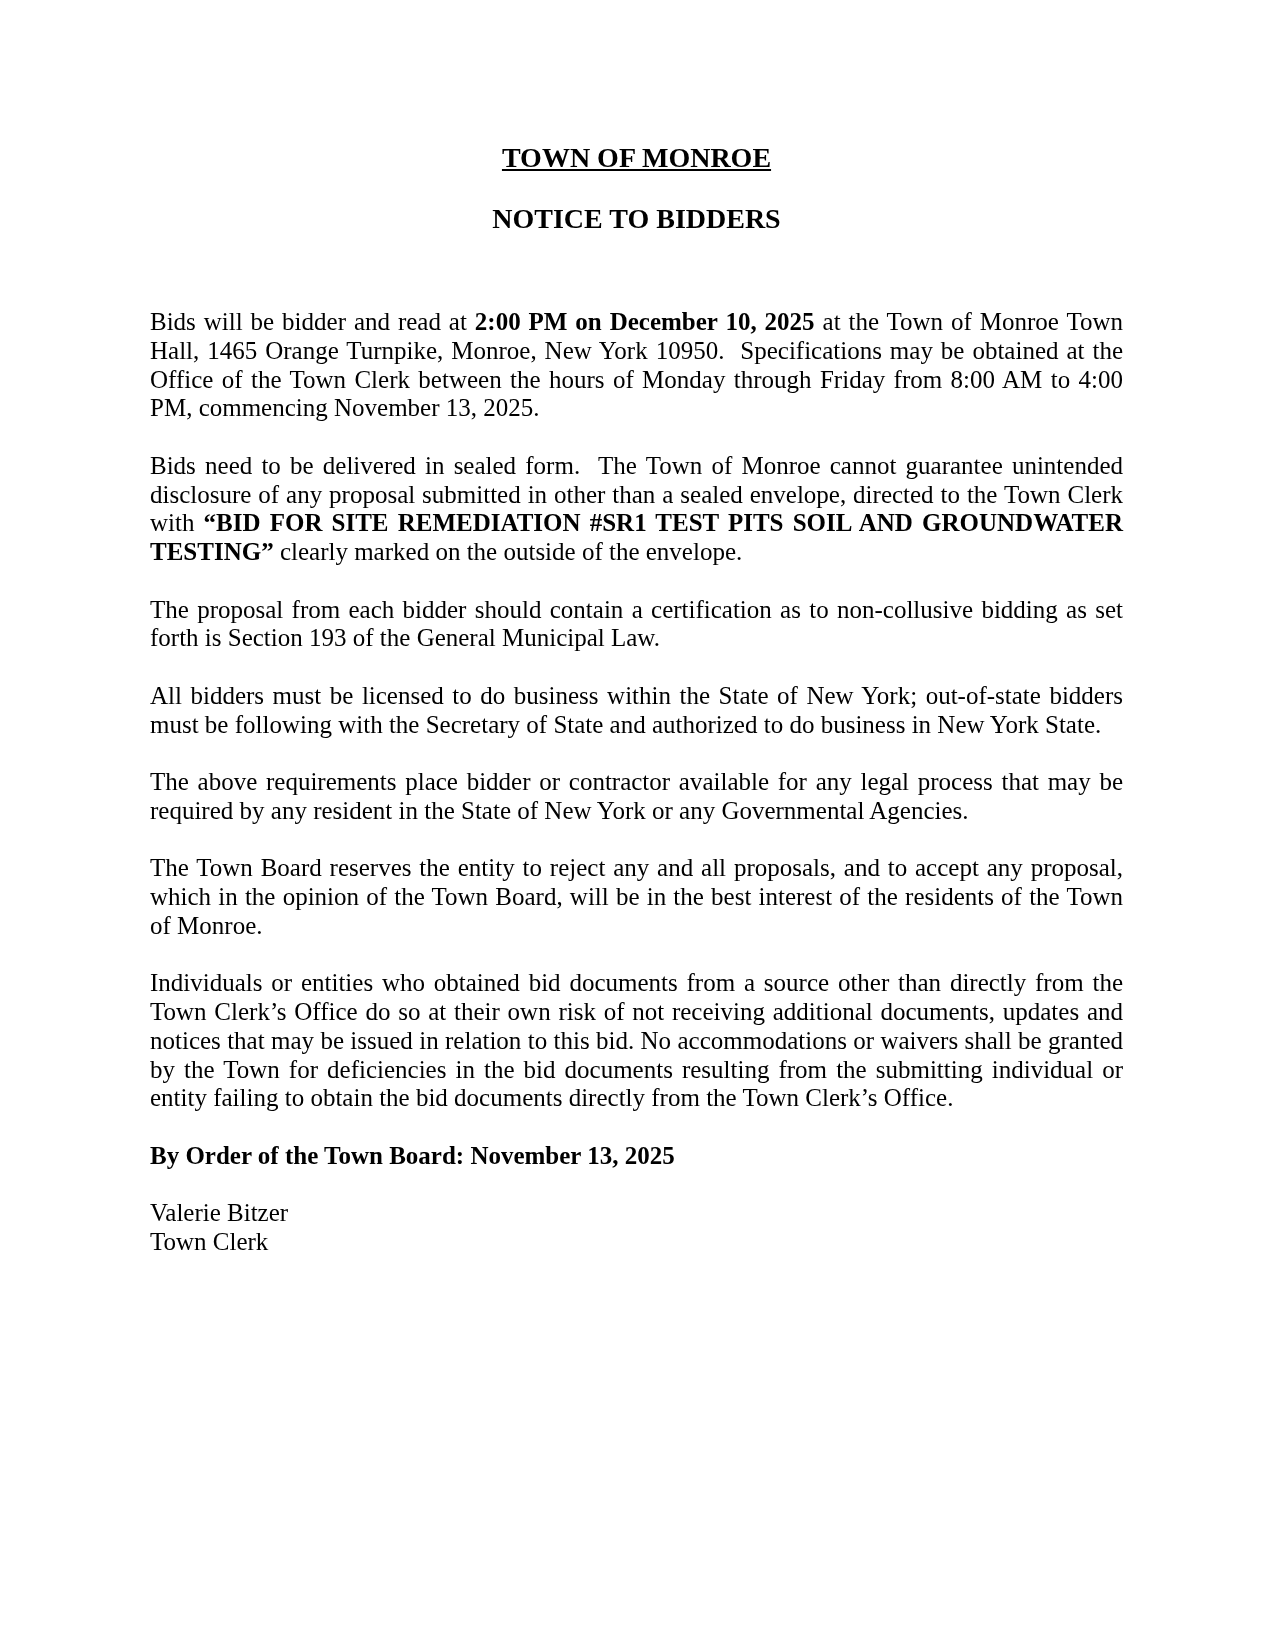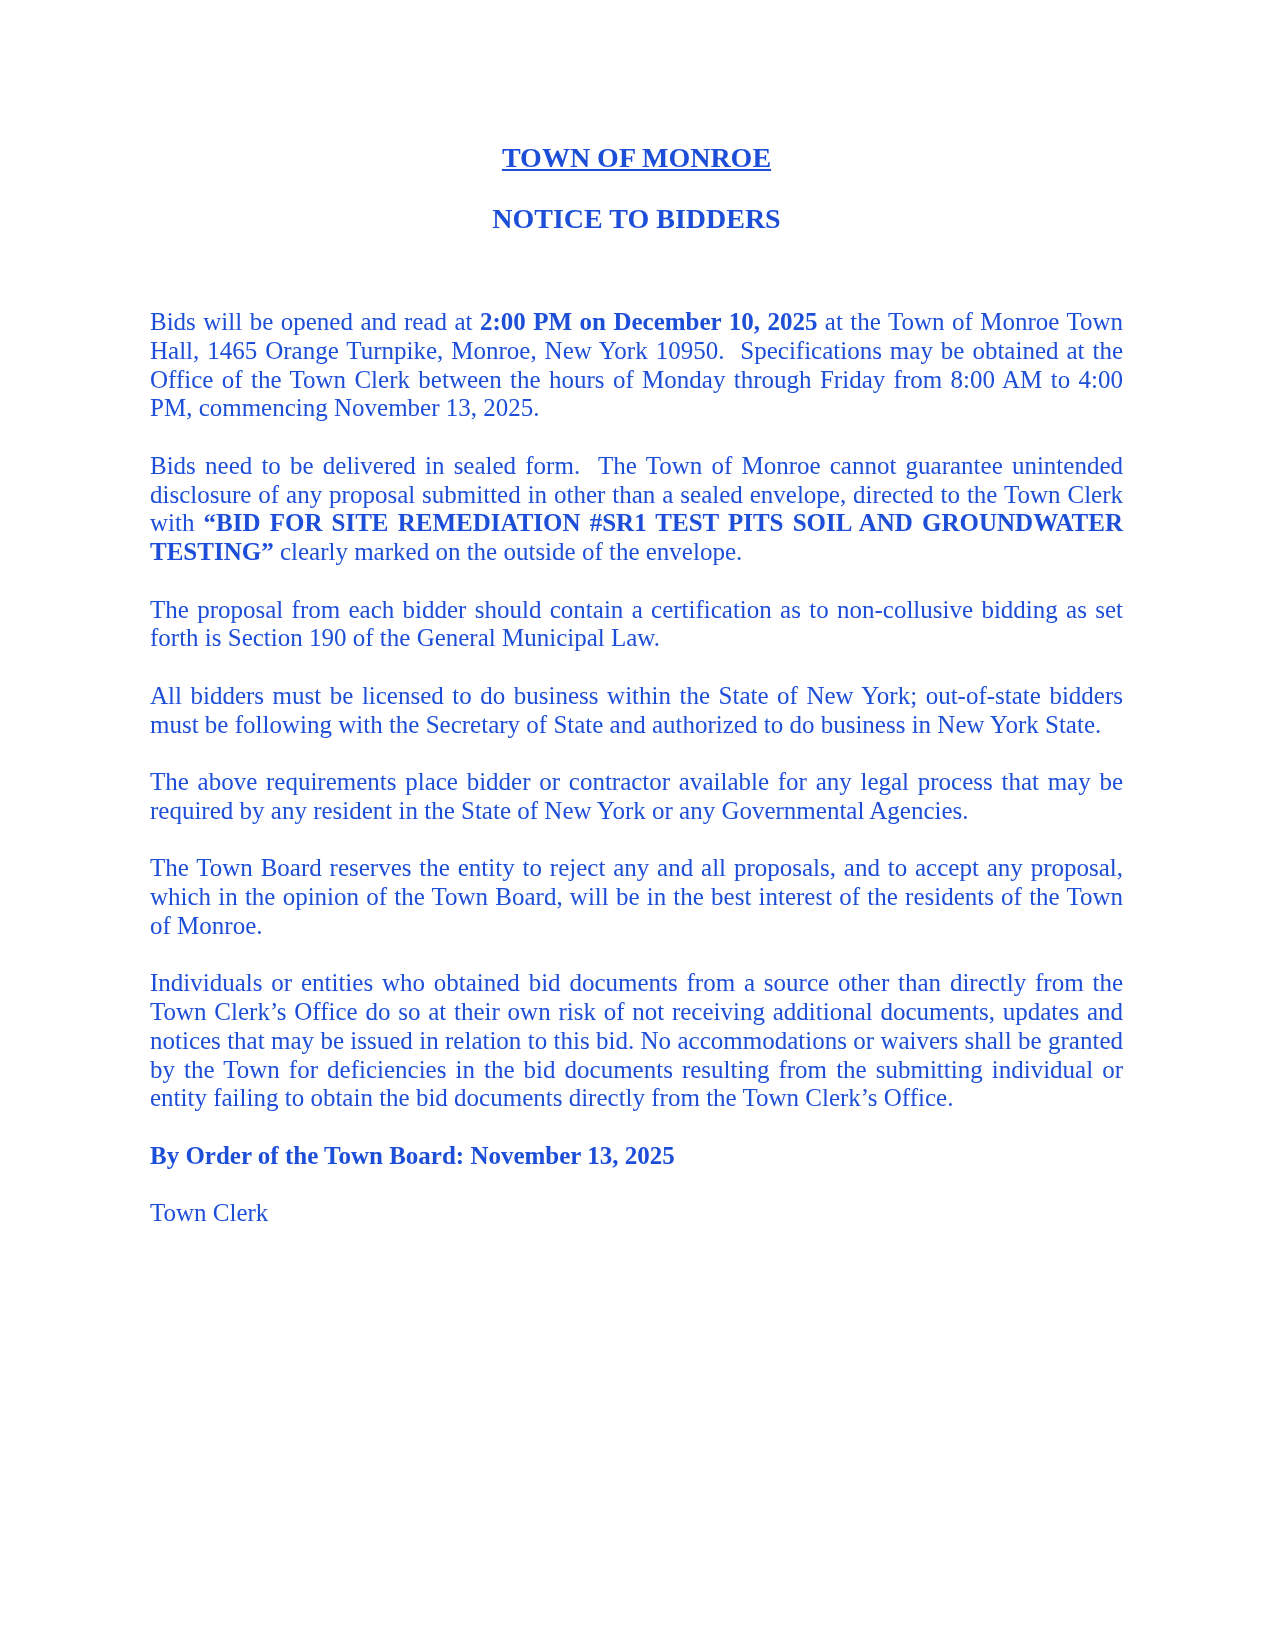--- a/index.html
+++ b/index.html
@@ -6,21 +6,21 @@
     margin: 0;
     padding: 0;
     background: #ffffff;
   }
   .page {
     position: relative;
     width: 1275px;
     height: 1650px;
     margin: 0 auto;
     background: #ffffff;
-    color: #1d4ed8;
+    color: #000000;
     font-family: "Liberation Serif", "DejaVu Serif", serif;
     box-sizing: border-box;
     padding: 0 152px 0 150px;
     overflow: hidden;
   }
   .doc-title {
     font-size: 28px;
     line-height: 29px;
     font-weight: bold;
     text-decoration: underline;
@@ -54,26 +54,27 @@
 </style>
 </head>
 <body>
 
 <div class="page">
   <h1 class="doc-title">TOWN OF MONROE</h1>
 
   <h2 class="doc-subtitle">NOTICE TO BIDDERS</h2>
 
   <div>
-      <p class="para"><span>Bids will be opened and read at </span><b>2:00 PM on December 10, 2025</b><span> at the Town of Monroe Town Hall, 1465 Orange Turnpike, Monroe, New York 10950.&nbsp; Specifications may be obtained at the Office of the Town Clerk between the hours of Monday through Friday from 8:00 AM to 4:00 PM, commencing November 13, 2025.</span></p>
+      <p class="para"><span>Bids will be bidder and read at </span><b>2:00 PM on December 10, 2025</b><span> at the Town of Monroe Town Hall, 1465 Orange Turnpike, Monroe, New York 10950.&nbsp; Specifications may be obtained at the Office of the Town Clerk between the hours of Monday through Friday from 8:00 AM to 4:00 PM, commencing November 13, 2025.</span></p>
       <p class="para"><span>Bids need to be delivered in sealed form.&nbsp; The Town of Monroe cannot guarantee unintended disclosure of any proposal submitted in other than a sealed envelope, directed to the Town Clerk with </span><b>“BID FOR SITE REMEDIATION #SR1 TEST PITS SOIL AND GROUNDWATER TESTING”</b><span> clearly marked on the outside of the envelope.</span></p>
-      <p class="para"><span>The proposal from each bidder should contain a certification as to non-collusive bidding as set forth is Section 190 of the General Municipal Law.</span></p>
+      <p class="para"><span>The proposal from each bidder should contain a certification as to non-collusive bidding as set forth is Section 193 of the General Municipal Law.</span></p>
       <p class="para"><span>All bidders must be licensed to do business within the State of New York; out-of-state bidders must be following with the Secretary of State and authorized to do business in New York State.</span></p>
       <p class="para"><span>The above requirements place bidder or contractor available for any legal process that may be required by any resident in the State of New York or any Governmental Agencies.</span></p>
       <p class="para"><span>The Town Board reserves the entity to reject any and all proposals, and to accept any proposal, which in the opinion of the Town Board, will be in the best interest of the residents of the Town of Monroe.</span></p>
       <p class="para"><span>Individuals or entities who obtained bid documents from a source other than directly from the Town Clerk’s Office do so at their own risk of not receiving additional documents, updates and notices that may be issued in relation to this bid. No accommodations or waivers shall be granted by the Town for deficiencies in the bid documents resulting from the submitting individual or entity failing to obtain the bid documents directly from the Town Clerk’s Office.</span></p>
       <p class="para"><b>By Order of the Town Board: November 13, 2025</b></p>
     </div>
 
   <div class="signature">
+    <p>Valerie Bitzer</p>
     <p>Town Clerk</p>
   </div>
 </div>
 
 </body></html>

